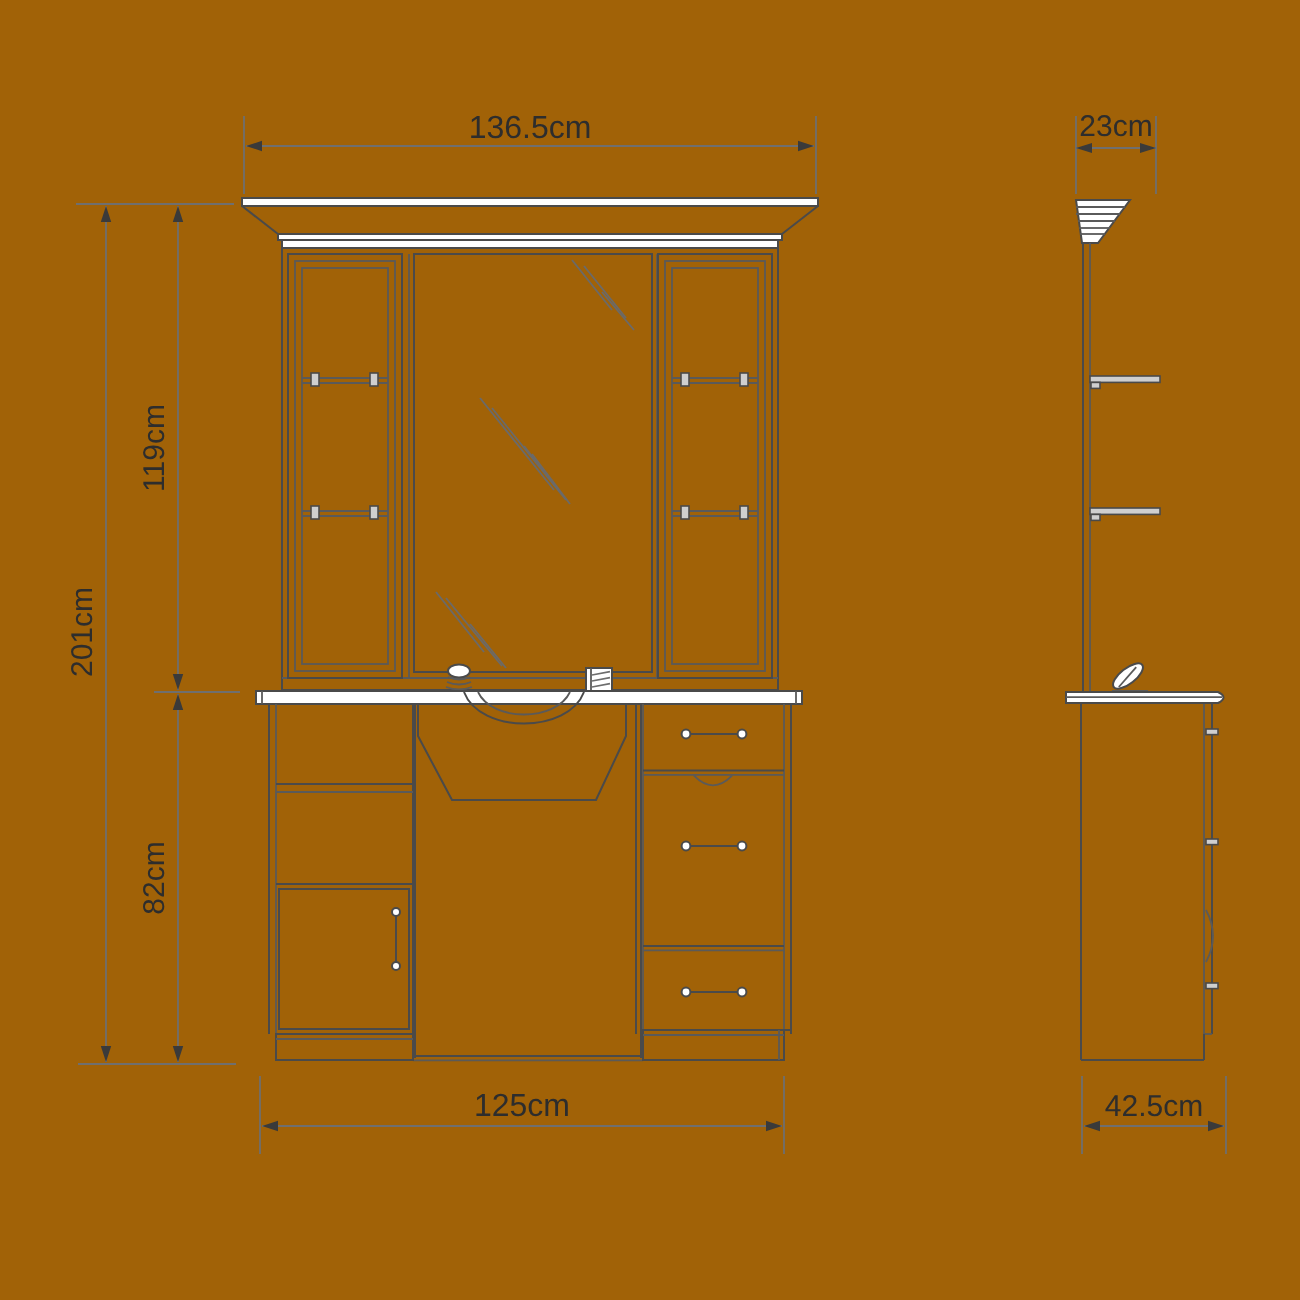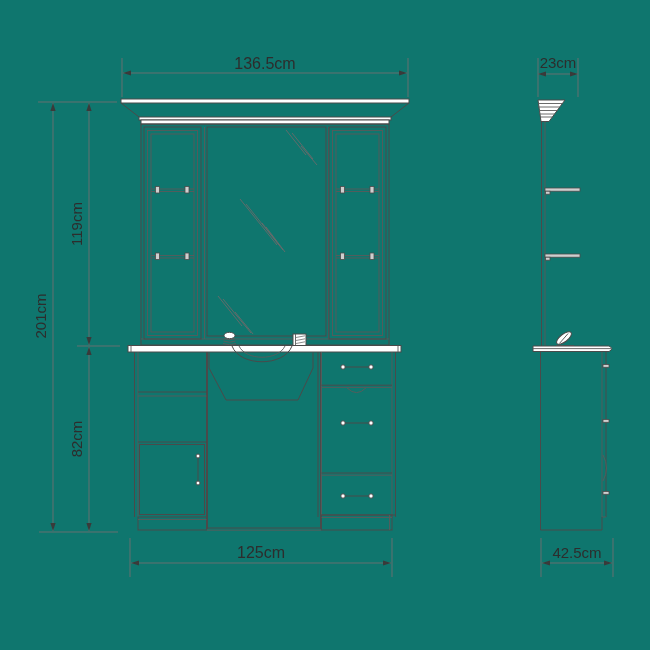--- a/index.html
+++ b/index.html
@@ -1,16 +1,16 @@
 <!DOCTYPE html>
 <html><head>
 <meta charset="utf-8">
 <style>
   html,body{margin:0;padding:0;background:#ffffff;}
-  .canvas{width:650px;height:650px;position:relative;background:#0f766e;overflow:hidden;
+  .canvas{width:650px;height:650px;position:relative;background:#a16207;overflow:hidden;
           font-family:"Liberation Sans",sans-serif;}
   svg{display:block;}
   .ln{stroke:#4a4a4a;stroke-width:1;fill:none;}
   .ln2{stroke:#5a5a5a;stroke-width:0.9;fill:none;}
   .thin{stroke:#6e6e6e;stroke-width:0.8;fill:none;}
   .wfill{fill:#ffffff;stroke:#4a4a4a;stroke-width:1;}
   .gfill{fill:#cfcfcf;stroke:#4a4a4a;stroke-width:0.8;}
   .hatch{stroke:#6a6a6a;stroke-width:0.9;fill:none;}
   .dim{stroke:#6f6f6f;stroke-width:0.9;fill:none;}
   .arr{fill:#3a3a3a;stroke:none;}

